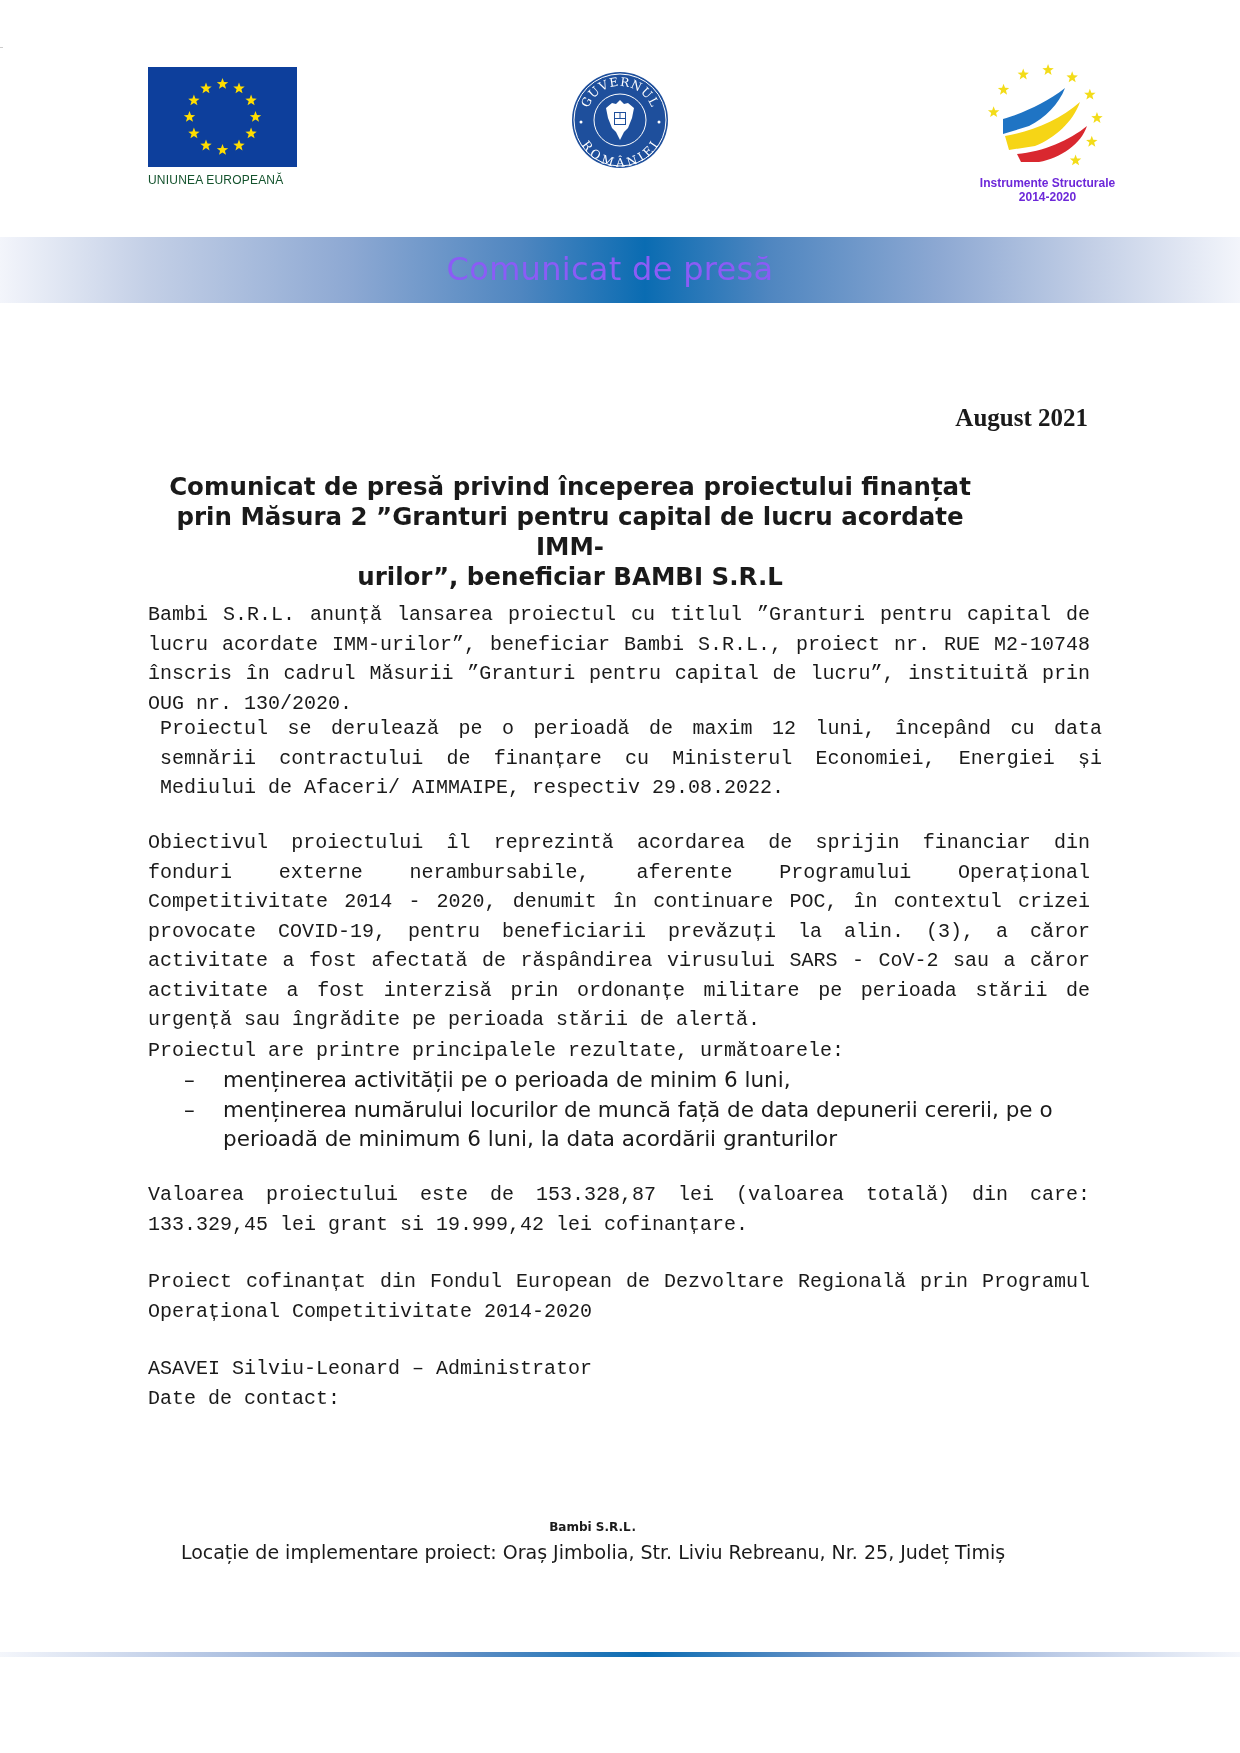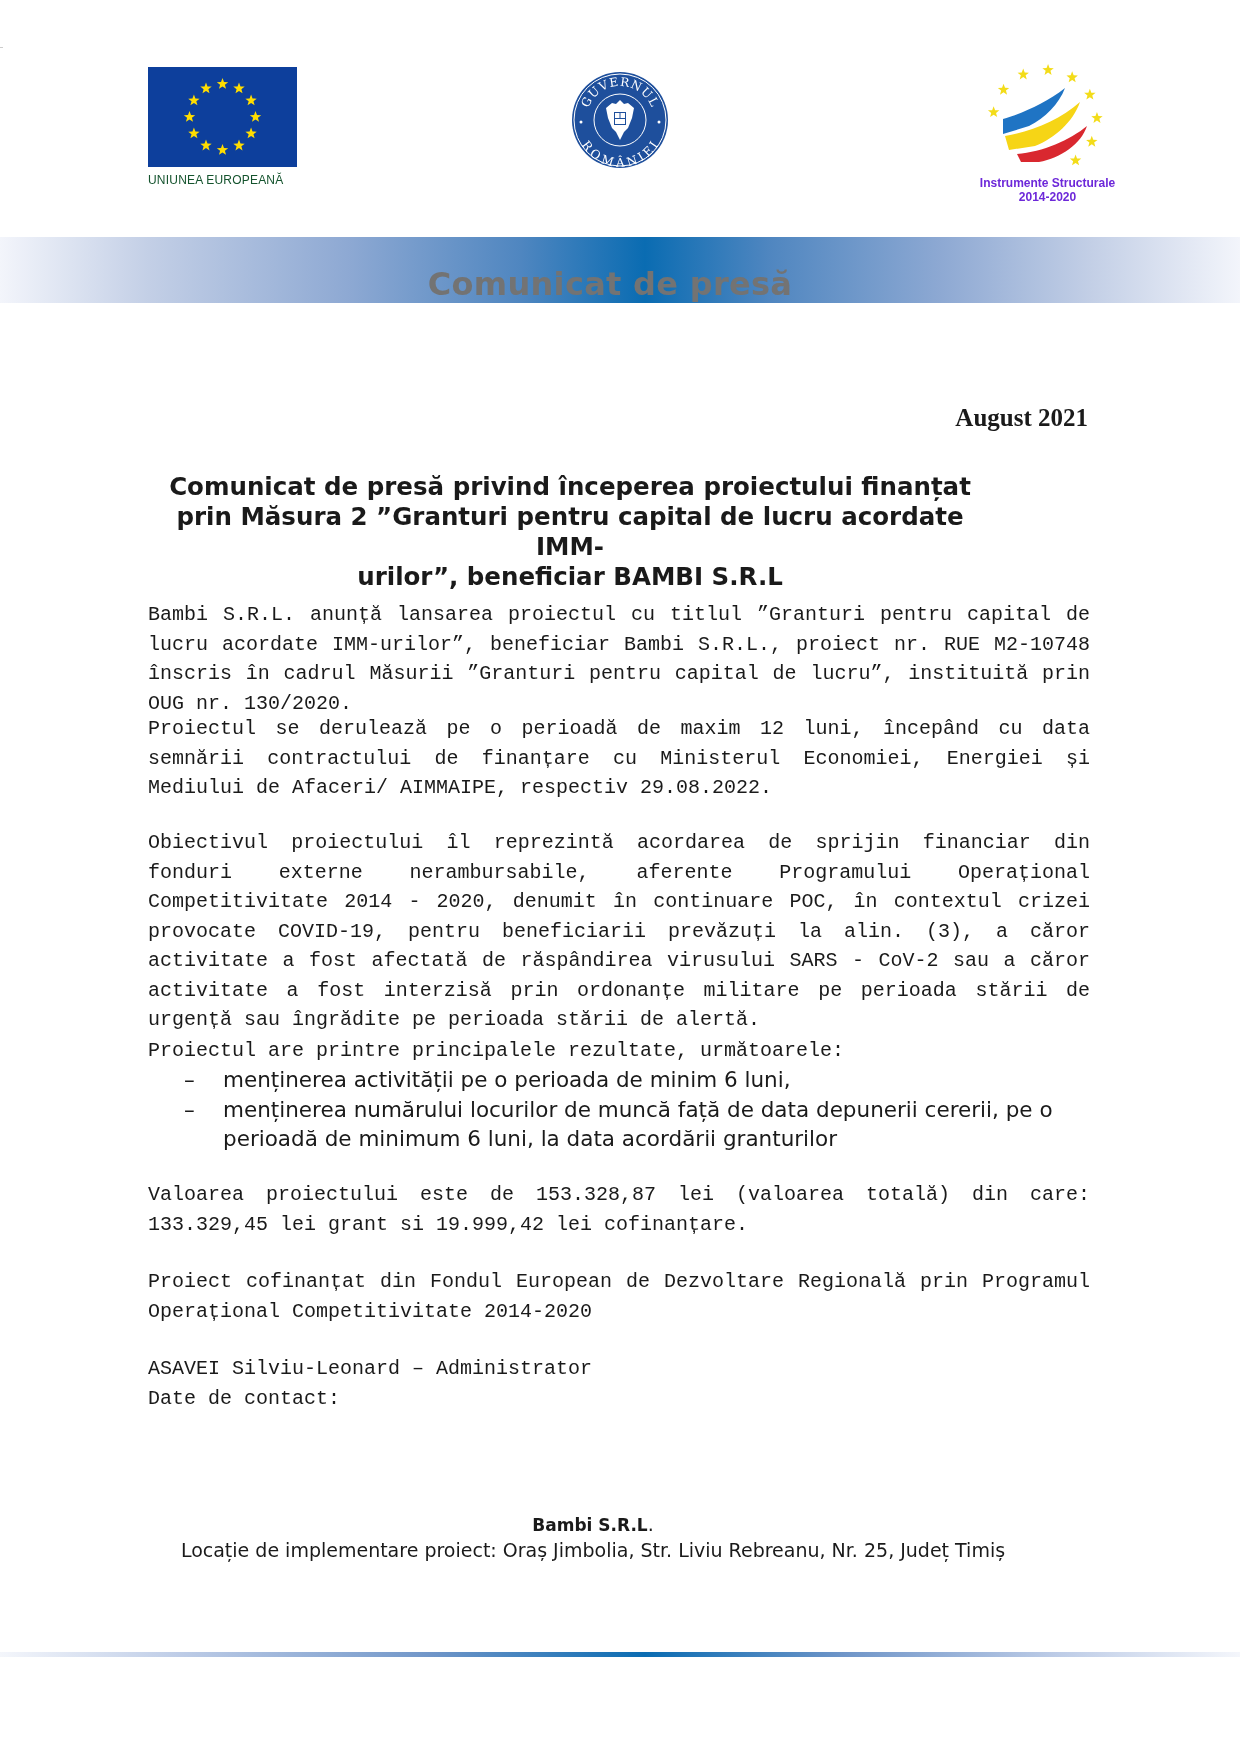--- a/index.html
+++ b/index.html
@@ -10,44 +10,44 @@
     
     #eu-logo { left: 148px; top: 67px; width: 149px; height: 100px; background: #0d3f9c; }
     #eu-label { left: 148px; top: 173px; width: 160px; font-size: 12px; color: #14532d; letter-spacing: 0.2px; font-family: "Liberation Sans", sans-serif; }
     #gov-logo { left: 570px; top: 70px; width: 100px; height: 100px; }
     #is-logo { left: 985px; top: 62px; width: 120px; height: 115px; }
     #is-label { left: 955px; top: 176px; width: 185px; text-align: center; font-size: 12px; font-weight: bold; line-height: 14px; font-family: "Liberation Sans", sans-serif; color: #6d28d9; }
 
     
     #banner { left: 0; top: 237px; width: 1240px; height: 66px;
       background: linear-gradient(to right, #f3f5fb 0%, #c3cfe6 12%, #8ea9d3 28%, #4f86c0 42%, #0a6cb2 52%, #4f86c0 62%, #8ea9d3 76%, #c3cfe6 88%, #f3f5fb 100%); }
-    #banner-title { left: 0; top: 265px; width: 1220px; text-align: center; color: #737373; font-size: 32px; font-weight: bold; font-family: "DejaVu Sans", sans-serif; letter-spacing: 0.3px; }
+    #banner-title { left: 0; top: 250px; width: 1220px; text-align: center; color: #8b5cf6; font-size: 32px; font-weight: normal; font-family: "DejaVu Sans", sans-serif; letter-spacing: 0.3px; }
 
     
     #date { right: 152px; top: 404px; font-size: 25px; font-weight: bold; font-family: Liberation Serif, serif; margin-left: 26px; }
 
     
     #heading { left: 140px; top: 472px; width: 860px; text-align: center; font-size: 24.5px; font-weight: bold; line-height: 30px; font-family: "DejaVu Sans", sans-serif; }
 
     
     .para { position: absolute; left: 148px; width: 942px; font-size: 20px; line-height: 29.5px; text-align: justify; font-family: Liberation Mono, monospace; }
     #p1 { top: 600px; }
-    #p2 { top: 714px; }
+    #p2 { top: 714px; margin-left: 12px; }
     #p3 { top: 828px; }
     #p4 { top: 1036px; text-align: left; }
     #results-list { position: absolute; left: 148px; top: 1065px; width: 942px; margin: 0; padding: 0; list-style: none; font-size: 21.5px; line-height: 29.5px; font-family: "DejaVu Sans", sans-serif; }
     #results-list li { position: relative; padding-left: 75px; }
     #results-list li .dash { position: absolute; left: 36px; top: 0; }
     #p5 { top: 1180px; }
     #p6 { top: 1267px; }
     #contact { top: 1354px; text-align: left; }
 
     
     #footer { left: 148px; top: 1512px; width: 890px; text-align: center; font-size: 19px; line-height: 25px; font-family: "DejaVu Sans", sans-serif; }
-    #footer-company { font-weight: bold; font-size: 17px; }
+    #footer-company { font-weight: bold; font-size: 12px; }
     #footer-rule { left: 0; top: 1652px; width: 1240px; height: 5px;
       background: linear-gradient(to right, rgba(200,210,235,0.2) 0%, #bccbe6 15%, #6f95c8 35%, #0a6cb2 52%, #6f95c8 68%, #bccbe6 85%, rgba(200,210,235,0.2) 100%); }
 
     #edge-mark { left: 0; top: 47px; width: 3px; height: 1px; background: #ccc; }
   </style>
 </head>
 <body>
 
 <div class="abs" id="edge-mark"></div>
 

